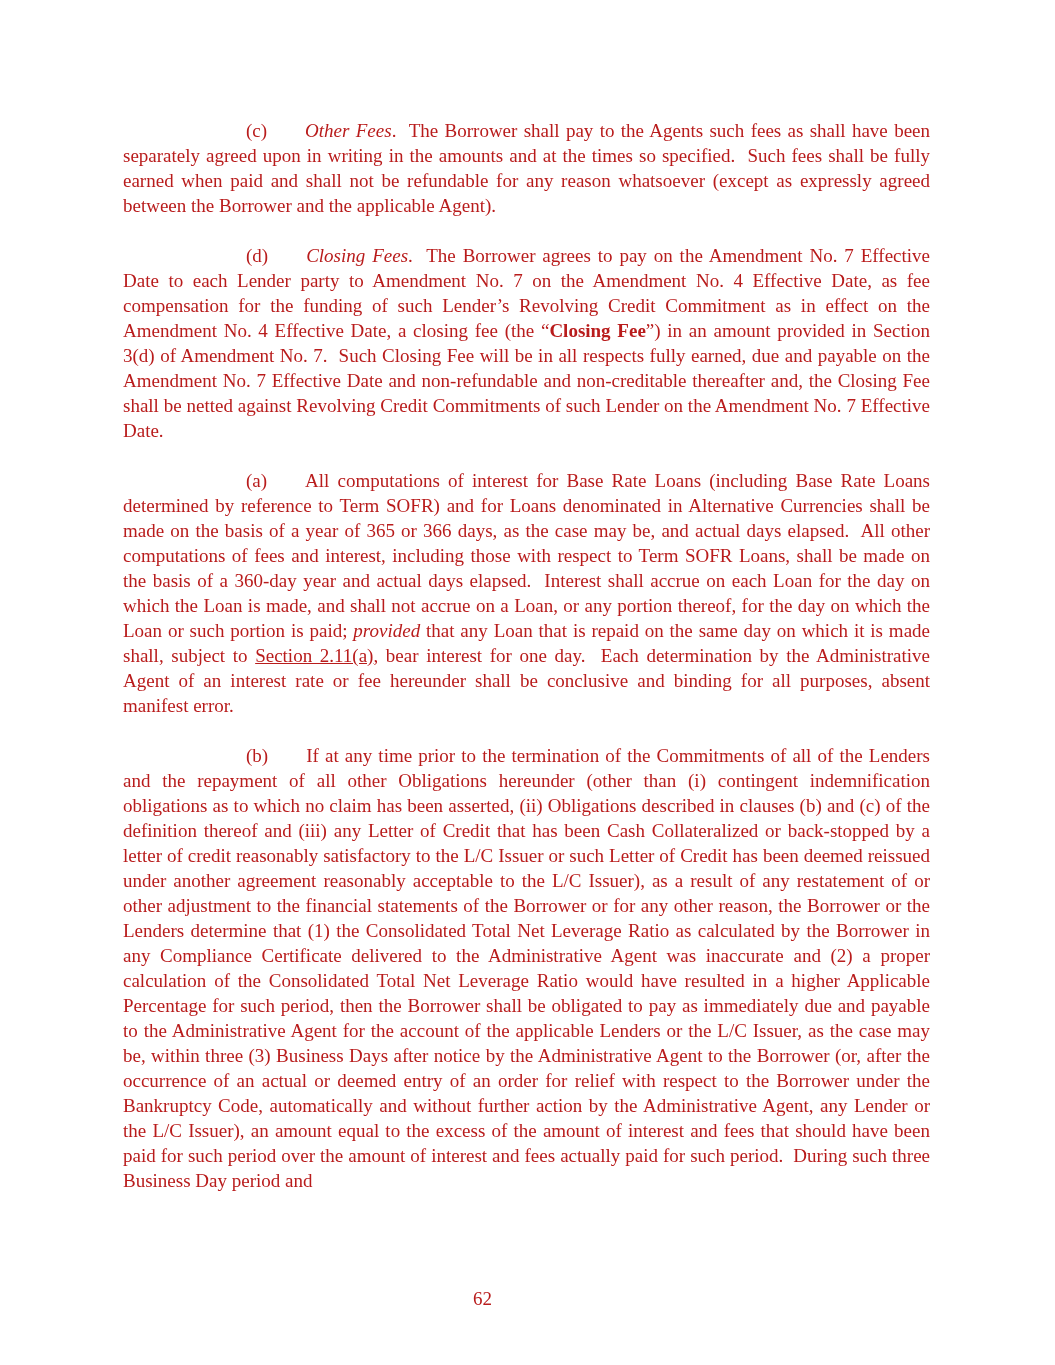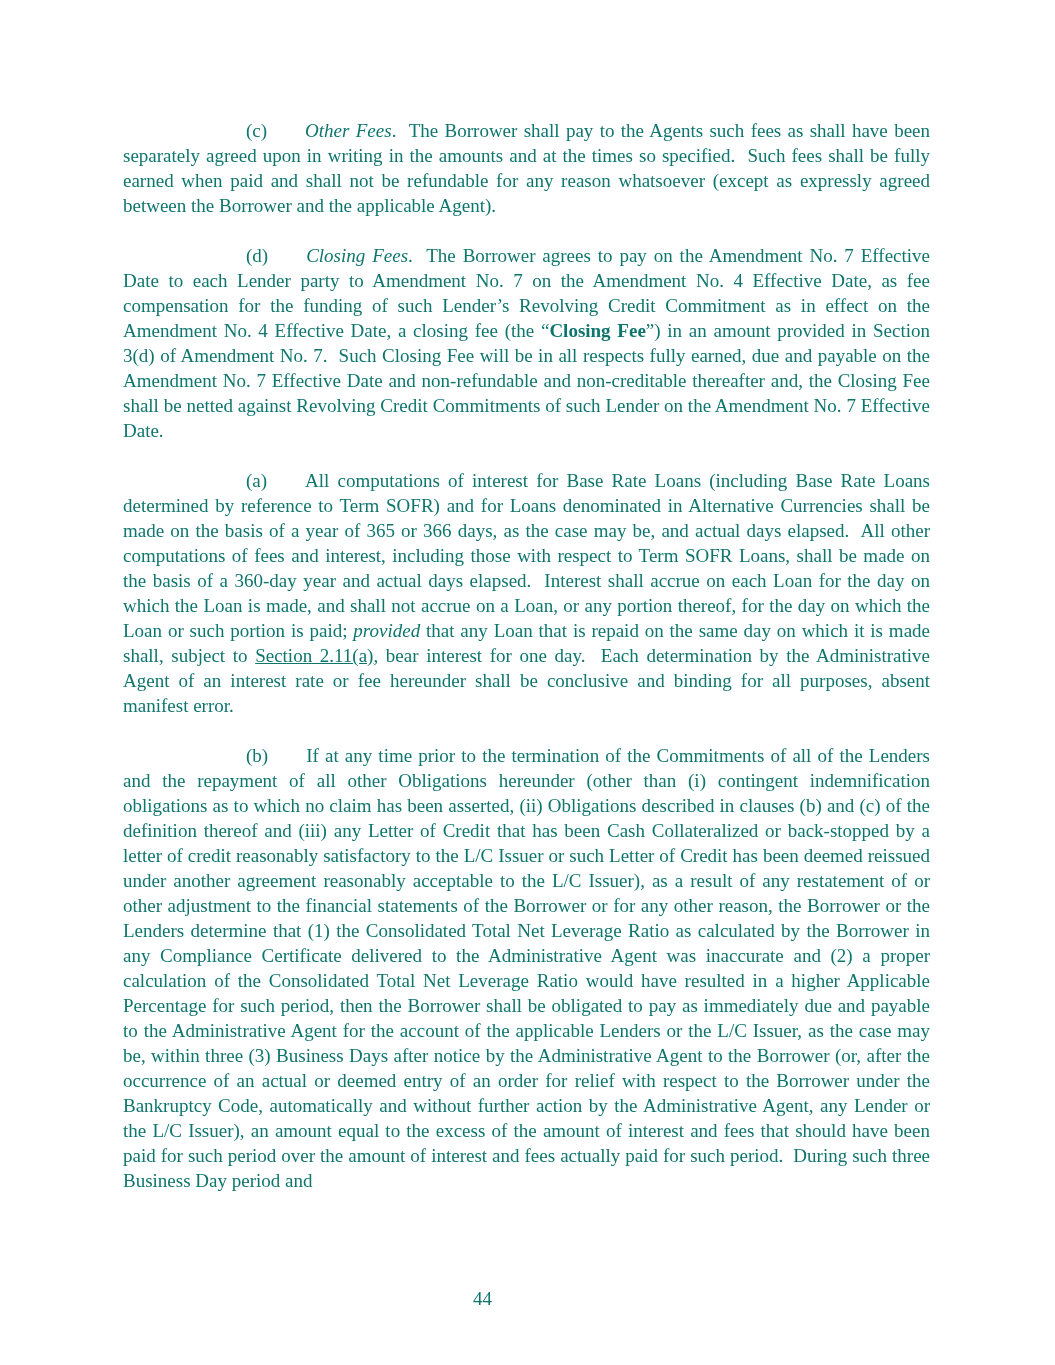--- a/index.html
+++ b/index.html
@@ -7,21 +7,21 @@
     padding: 0;
     background: #ffffff;
   }
   .page {
     position: relative;
     width: 965px;
     height: 1365px;
     background: #ffffff;
     font-family: "Liberation Serif", "DejaVu Serif", serif;
     font-size: 19px;
-    color: #0f766e;
+    color: #b91c1c;
     overflow: hidden;
   }
   .content {
     position: absolute;
     left: 123px;
     top: 118px;
     width: 807px;
     text-align: justify;
   }
   .content p {
@@ -54,14 +54,14 @@
 </head>
 <body>
 
 <div class="page">
   <main class="content">
       <p><span>(c)</span><span class="tab"></span><span class="i">Other Fees</span><span>.&nbsp; The Borrower shall pay to the Agents such fees as shall have been separately agreed upon in writing in the amounts and at the times so specified.&nbsp; Such fees shall be fully earned when paid and shall not be refundable for any reason whatsoever (except as expressly agreed between the Borrower and the applicable Agent).</span></p>
       <p><span>(d)</span><span class="tab"></span><span class="i">Closing Fees</span><span>.&nbsp; The Borrower agrees to pay on the Amendment No. 7 Effective Date to each Lender party to Amendment No. 7 on the Amendment No. 4 Effective Date, as fee compensation for the funding of such Lender’s Revolving Credit Commitment as in effect on the Amendment No. 4 Effective Date, a closing fee (the “</span><span class="b">Closing Fee</span><span>”) in an amount provided in Section 3(d) of Amendment No. 7.&nbsp; Such Closing Fee will be in all respects fully earned, due and payable on the Amendment No. 7 Effective Date and non-refundable and non-creditable thereafter and, the Closing Fee shall be netted against Revolving Credit Commitments of such Lender on the Amendment No. 7 Effective Date.</span></p>
       <p><span>(a)</span><span class="tab"></span><span>All computations of interest for Base Rate Loans (including Base Rate Loans determined by reference to Term SOFR) and for Loans denominated in Alternative Currencies shall be made on the basis of a year of 365 or 366 days, as the case may be, and actual days elapsed.&nbsp; All other computations of fees and interest, including those with respect to Term SOFR Loans, shall be made on the basis of a 360-day year and actual days elapsed.&nbsp; Interest shall accrue on each Loan for the day on which the Loan is made, and shall not accrue on a Loan, or any portion thereof, for the day on which the Loan or such portion is paid; </span><span class="i">provided</span><span> that any Loan that is repaid on the same day on which it is made shall, subject to </span><span class="u">Section 2.11(a)</span><span>, bear interest for one day.&nbsp; Each determination by the Administrative Agent of an interest rate or fee hereunder shall be conclusive and binding for all purposes, absent manifest error.</span></p>
       <p><span>(b)</span><span class="tab"></span><span>If at any time prior to the termination of the Commitments of all of the Lenders and the repayment of all other Obligations hereunder (other than (i) contingent indemnification obligations as to which no claim has been asserted, (ii) Obligations described in clauses (b) and (c) of the definition thereof and (iii) any Letter of Credit that has been Cash Collateralized or back-stopped by a letter of credit reasonably satisfactory to the L/C Issuer or such Letter of Credit has been deemed reissued under another agreement reasonably acceptable to the L/C Issuer), as a result of any restatement of or other adjustment to the financial statements of the Borrower or for any other reason, the Borrower or the Lenders determine that (1) the Consolidated Total Net Leverage Ratio as calculated by the Borrower in any Compliance Certificate delivered to the Administrative Agent was inaccurate and (2) a proper calculation of the Consolidated Total Net Leverage Ratio would have resulted in a higher Applicable Percentage for such period, then the Borrower shall be obligated to pay as immediately due and payable to the Administrative Agent for the account of the applicable Lenders or the L/C Issuer, as the case may be, within three (3) Business Days after notice by the Administrative Agent to the Borrower (or, after the occurrence of an actual or deemed entry of an order for relief with respect to the Borrower under the Bankruptcy Code, automatically and without further action by the Administrative Agent, any Lender or the L/C Issuer), an amount equal to the excess of the amount of interest and fees that should have been paid for such period over the amount of interest and fees actually paid for such period.&nbsp; During such three Business Day period and</span></p>
     </main>
-  <footer class="page-number">44</footer>
+  <footer class="page-number">62</footer>
 </div>
 
 </body></html>

